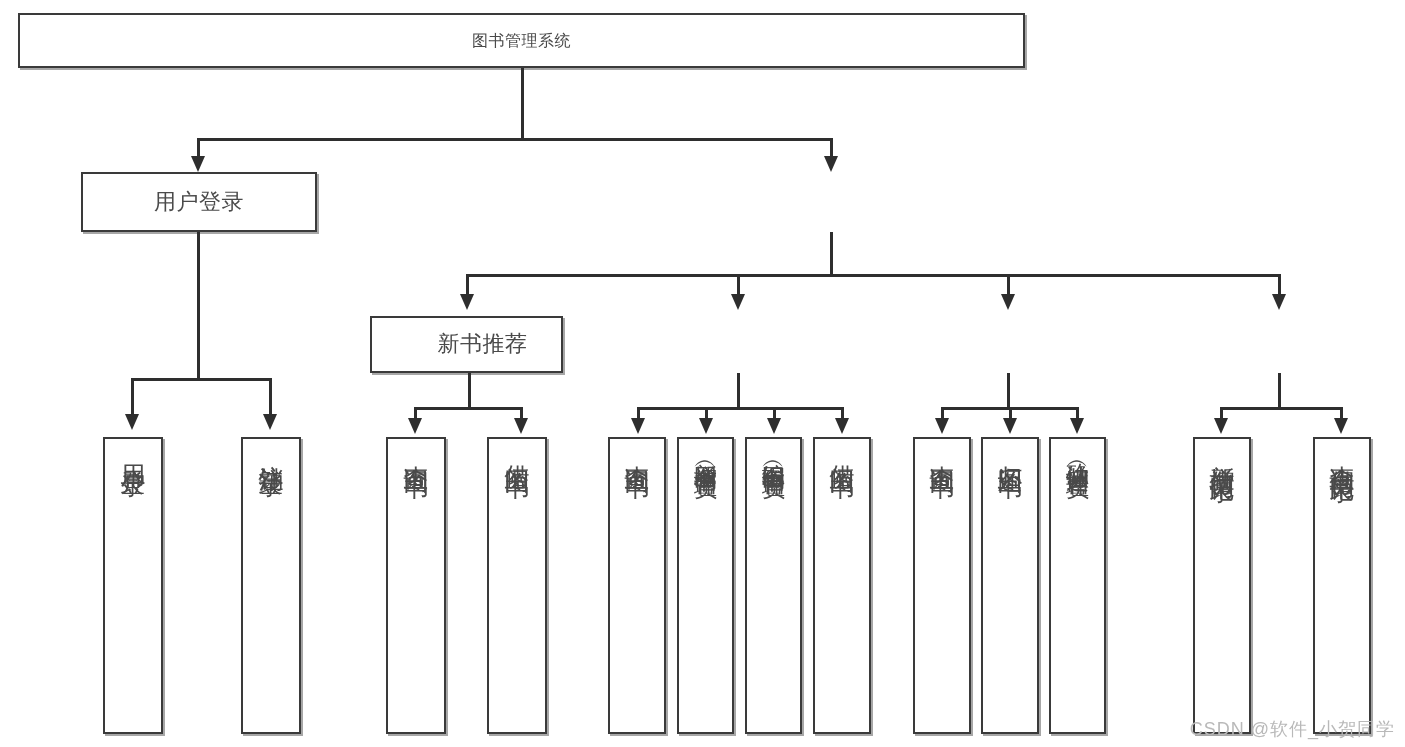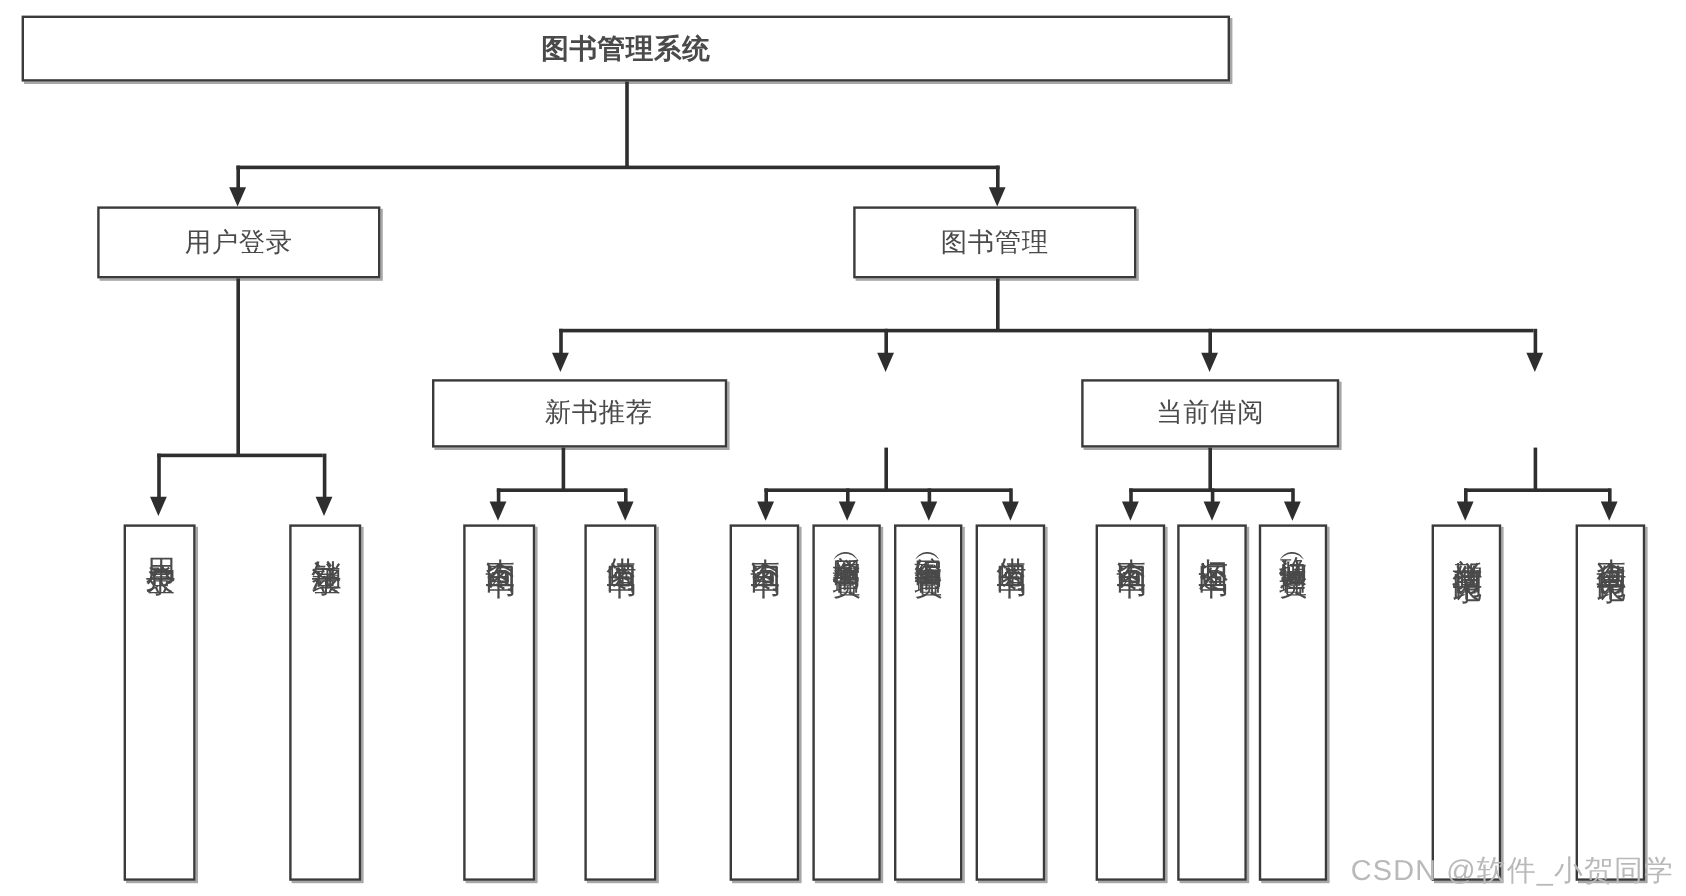--- a/index.html
+++ b/index.html
@@ -31,21 +31,21 @@
     color: #4a4a4a;
     letter-spacing: 0.5px;
     white-space: nowrap;
     text-align: center;
     line-height: 1.12;
   }
   .node.horiz .label {
     writing-mode: horizontal-tb;
     font-size: 22px;
   }
-  .node.root .label { font-size: 23px; font-weight: bold; }
+  .node.root .label { font-size: 16px; }
   .node.vert {
     align-items: flex-start;
     justify-content: center;
     padding-top: 6px;
   }
   .node.vert .label {
     writing-mode: vertical-rl;
     text-orientation: upright;
     font-size: 25px;
     letter-spacing: 3px;
@@ -65,21 +65,21 @@
     width: 0;
     height: 0;
     border-left: 7px solid transparent;
     border-right: 7px solid transparent;
     border-top: 16px solid #2e2e2e;
   }
   #watermark {
     position: absolute;
     right: 10px;
     bottom: 6px;
-    font-size: 24px;
+    font-size: 18px;
     color: #b9b9b9;
     letter-spacing: 1px;
     white-space: nowrap;
     pointer-events: none;
   }
 </style>
 </head>
 <body>
 
 <div id="canvas">
@@ -92,48 +92,42 @@
 
   <div class="hline" style="left:197px; top:138px; width:636px;"></div>
 
   <div class="vline" style="left:197px; top:138px; height:22px;"></div>
   <div class="arrow" style="left:191px; top:156px;"></div>
   <div class="vline" style="left:830px; top:138px; height:22px;"></div>
   <div class="arrow" style="left:824px; top:156px;"></div>
 
   <div class="node horiz" style="left:81px; top:172px; width:236px; height:60px;">
     <span class="label">用户登录</span>
-  </div>
-  <div class="node horiz" style="left:711px; top:172px; width:236px; height:60px;">
-    <span class="label">图书管理</span>
   </div>
 
   <div class="vline" style="left:197px; top:232px; height:148px;"></div>
   <div class="hline" style="left:131px; top:378px; width:138px;"></div>
   <div class="vline" style="left:131px; top:378px; height:40px;"></div>
   <div class="arrow" style="left:125px; top:414px;"></div>
   <div class="vline" style="left:269px; top:378px; height:40px;"></div>
   <div class="arrow" style="left:263px; top:414px;"></div>
 
   <div class="vline" style="left:830px; top:232px; height:44px;"></div>
   <div class="hline" style="left:466px; top:274px; width:812px;"></div>
   <div class="vline" style="left:466px; top:274px; height:24px;"></div>
   <div class="arrow" style="left:460px; top:294px;"></div>
   <div class="vline" style="left:737px; top:274px; height:24px;"></div>
   <div class="arrow" style="left:731px; top:294px;"></div>
   <div class="vline" style="left:1007px; top:274px; height:24px;"></div>
   <div class="arrow" style="left:1001px; top:294px;"></div>
   <div class="vline" style="left:1278px; top:274px; height:24px;"></div>
   <div class="arrow" style="left:1272px; top:294px;"></div>
 
-  <div class="node horiz" style="left:360px; top:316px; width:246px; height:57px;padding-left:32px;">
+  <div class="node horiz" style="left:370px; top:316px; width:193px; height:57px;padding-left:32px;">
     <span class="label">新书推荐</span>
-  </div>
-  <div class="node horiz" style="left:901px; top:316px; width:215px; height:57px;">
-    <span class="label">当前借阅</span>
   </div>
 
   <div class="vline" style="left:468px; top:373px; height:36px;"></div>
   <div class="hline" style="left:414px; top:407px; width:108px;"></div>
   <div class="vline" style="left:414px; top:407px; height:14px;"></div>
   <div class="arrow" style="left:408px; top:418px;"></div>
   <div class="vline" style="left:520px; top:407px; height:14px;"></div>
   <div class="arrow" style="left:514px; top:418px;"></div>
 
   <div class="vline" style="left:737px; top:373px; height:36px;"></div>

